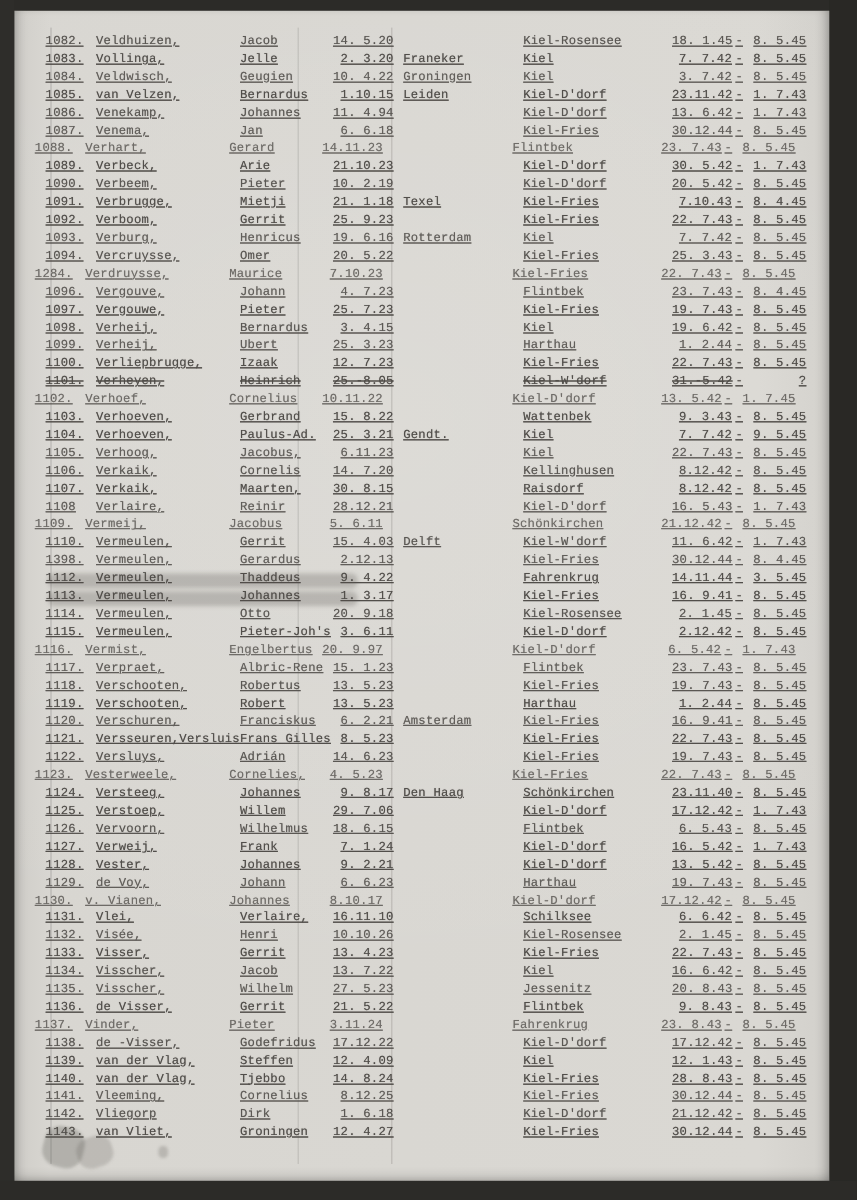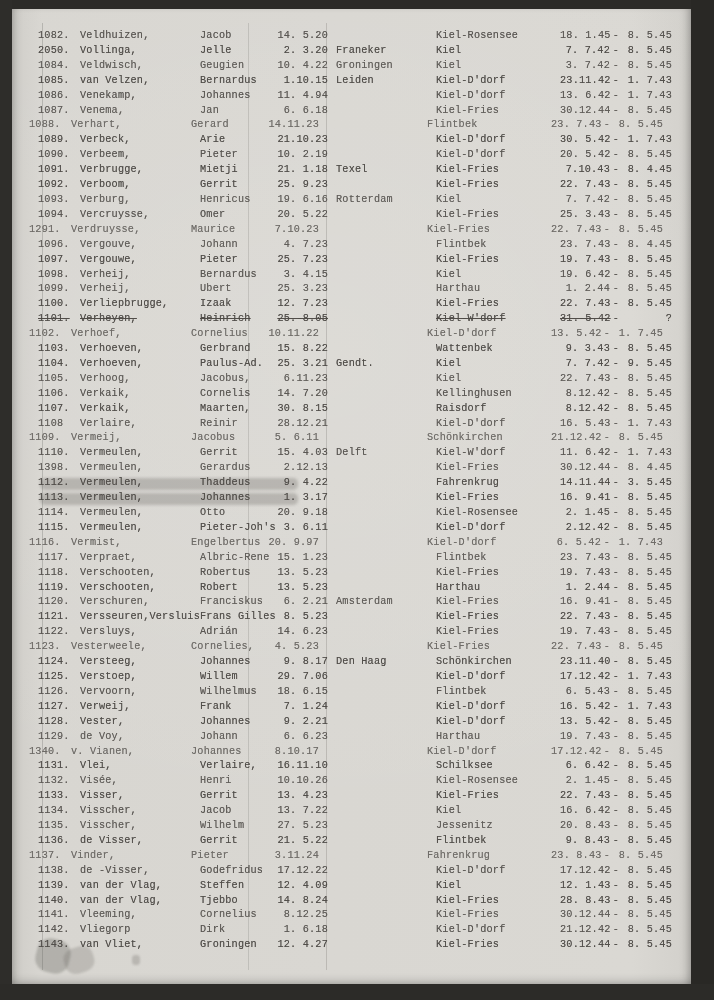--- a/index.html
+++ b/index.html
@@ -24,20 +24,21 @@
   .pl-3{left:314px;background:rgba(95,93,88,.24);}
   .scribble{position:absolute;background:rgba(90,88,83,.30);filter:blur(1.3px);border-radius:40%;}
   .sc-1{left:24px;top:930px;width:34px;height:34px;transform:rotate(14deg);}
   .sc-2{left:52px;top:938px;width:30px;height:26px;transform:rotate(-18deg);background:rgba(90,88,83,.22);}
   .sc-3{left:120px;top:946px;width:8px;height:10px;background:rgba(90,88,83,.25);}
 
   .rows{
     position:absolute;left:0;top:21px;width:679px;
     color:#514e4a;font-size:10.2px;letter-spacing:.2px;
     text-shadow:0 0 .6px rgba(80,77,73,.65);
+    text-decoration:underline;
   }
   .row{
     position:relative;height:14.92px;
     display:grid;align-items:baseline;white-space:pre;
     padding-left:26px;
     grid-template-columns:42px 120px 68px 68px 100px 124px 50px 12px 52px;
   }
   .row:nth-child(3n){opacity:.88;}
   .row:nth-child(4n+1){opacity:.93;}
   .row:nth-child(7n){opacity:.78;padding-left:17px;}
@@ -77,21 +78,21 @@
     <span class="cell c-sur" data-name="surname">Veldhuizen,</span>
     <span class="cell c-first" data-name="first-name">Jacob</span>
     <span class="cell c-birth" data-name="birth-date">14. 5.20</span>
     <span class="cell c-origin" data-name="origin-city"></span>
     <span class="cell c-camp" data-name="camp-location">Kiel-Rosensee</span>
     <span class="cell c-from" data-name="date-from">18. 1.45</span>
     <span class="cell c-sep" data-name="date-separator">-</span>
     <span class="cell c-to" data-name="date-to">8. 5.45</span>
   </div>
         <div class="row" data-name="register-row">
-    <span class="cell c-num" data-name="row-number">2050.</span>
+    <span class="cell c-num" data-name="row-number">1083.</span>
     <span class="cell c-sur" data-name="surname">Vollinga,</span>
     <span class="cell c-first" data-name="first-name">Jelle</span>
     <span class="cell c-birth" data-name="birth-date">2. 3.20</span>
     <span class="cell c-origin" data-name="origin-city">Franeker</span>
     <span class="cell c-camp" data-name="camp-location">Kiel</span>
     <span class="cell c-from" data-name="date-from">7. 7.42</span>
     <span class="cell c-sep" data-name="date-separator">-</span>
     <span class="cell c-to" data-name="date-to">8. 5.45</span>
   </div>
         <div class="row" data-name="register-row">
@@ -209,21 +210,21 @@
     <span class="cell c-sur" data-name="surname">Vercruysse,</span>
     <span class="cell c-first" data-name="first-name">Omer</span>
     <span class="cell c-birth" data-name="birth-date">20. 5.22</span>
     <span class="cell c-origin" data-name="origin-city"></span>
     <span class="cell c-camp" data-name="camp-location">Kiel-Fries</span>
     <span class="cell c-from" data-name="date-from">25. 3.43</span>
     <span class="cell c-sep" data-name="date-separator">-</span>
     <span class="cell c-to" data-name="date-to">8. 5.45</span>
   </div>
         <div class="row" data-name="register-row">
-    <span class="cell c-num" data-name="row-number">1291.</span>
+    <span class="cell c-num" data-name="row-number">1284.</span>
     <span class="cell c-sur" data-name="surname">Verdruysse,</span>
     <span class="cell c-first" data-name="first-name">Maurice</span>
     <span class="cell c-birth" data-name="birth-date">7.10.23</span>
     <span class="cell c-origin" data-name="origin-city"></span>
     <span class="cell c-camp" data-name="camp-location">Kiel-Fries</span>
     <span class="cell c-from" data-name="date-from">22. 7.43</span>
     <span class="cell c-sep" data-name="date-separator">-</span>
     <span class="cell c-to" data-name="date-to">8. 5.45</span>
   </div>
         <div class="row" data-name="register-row">
@@ -594,21 +595,21 @@
     <span class="cell c-sur" data-name="surname">de Voy,</span>
     <span class="cell c-first" data-name="first-name">Johann</span>
     <span class="cell c-birth" data-name="birth-date">6. 6.23</span>
     <span class="cell c-origin" data-name="origin-city"></span>
     <span class="cell c-camp" data-name="camp-location">Harthau</span>
     <span class="cell c-from" data-name="date-from">19. 7.43</span>
     <span class="cell c-sep" data-name="date-separator">-</span>
     <span class="cell c-to" data-name="date-to">8. 5.45</span>
   </div>
         <div class="row" data-name="register-row">
-    <span class="cell c-num" data-name="row-number">1340.</span>
+    <span class="cell c-num" data-name="row-number">1130.</span>
     <span class="cell c-sur" data-name="surname">v. Vianen,</span>
     <span class="cell c-first" data-name="first-name">Johannes</span>
     <span class="cell c-birth" data-name="birth-date">8.10.17</span>
     <span class="cell c-origin" data-name="origin-city"></span>
     <span class="cell c-camp" data-name="camp-location">Kiel-D'dorf</span>
     <span class="cell c-from" data-name="date-from">17.12.42</span>
     <span class="cell c-sep" data-name="date-separator">-</span>
     <span class="cell c-to" data-name="date-to">8. 5.45</span>
   </div>
         <div class="row" data-name="register-row">

